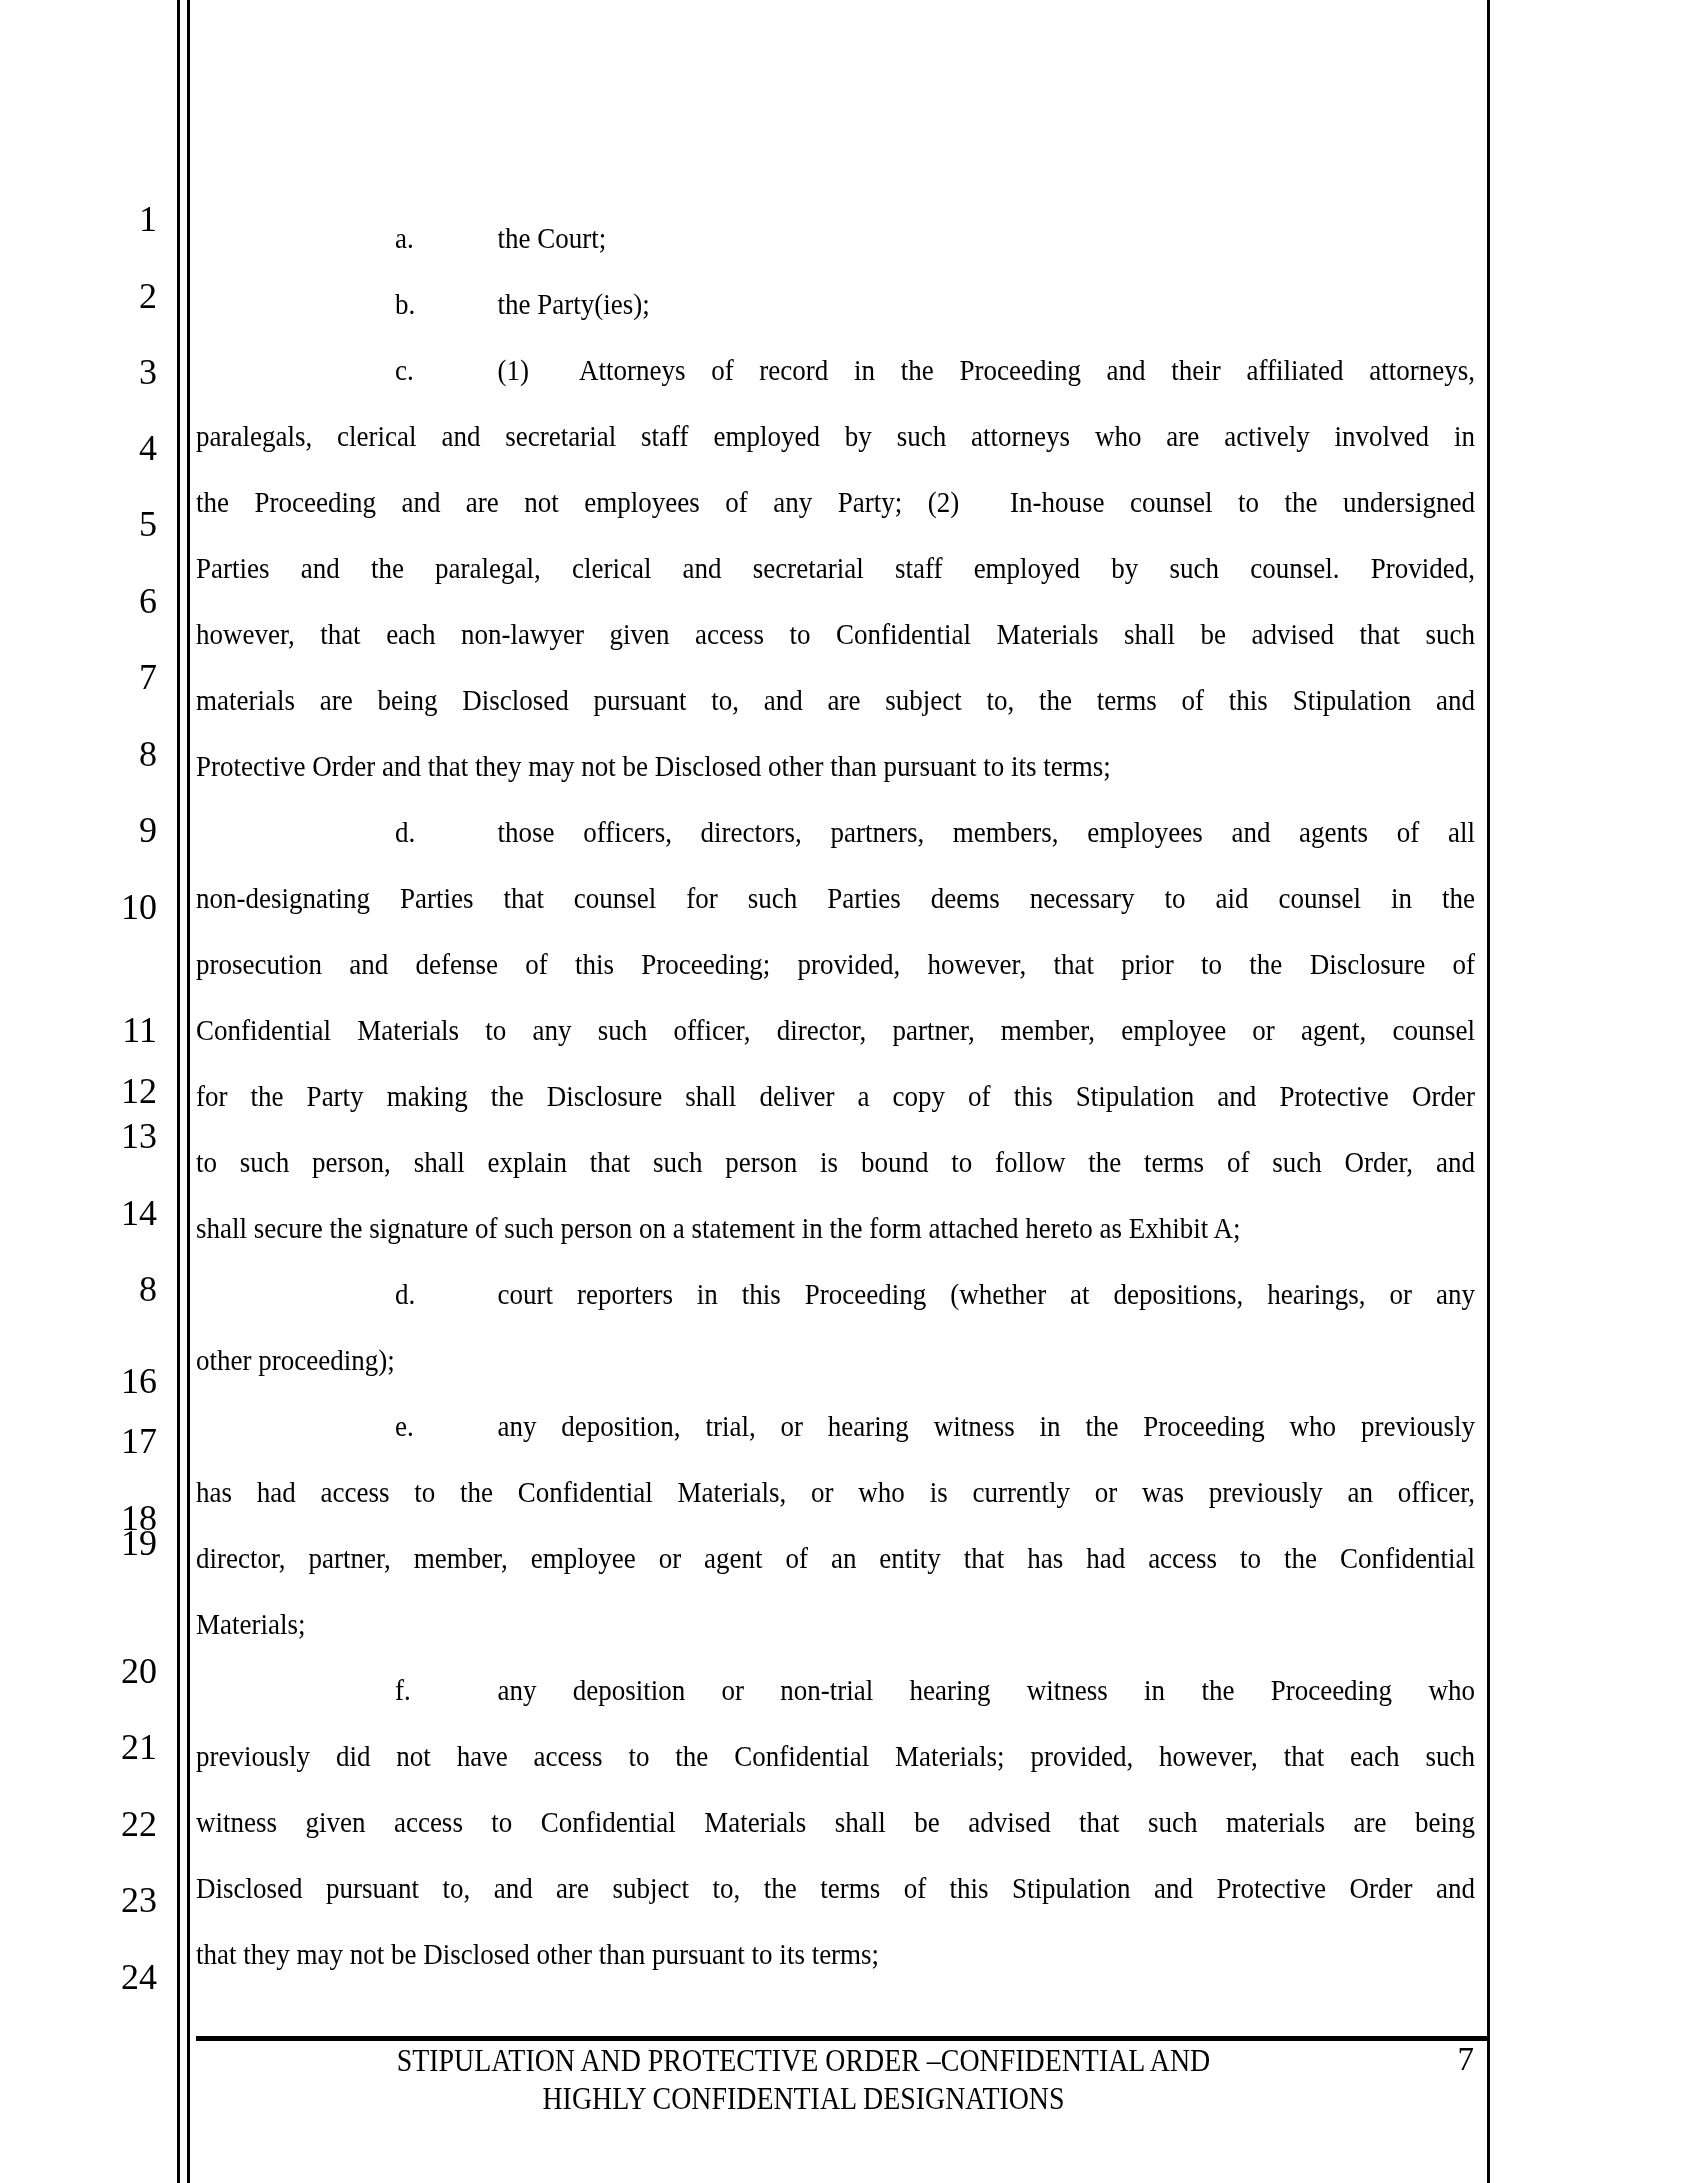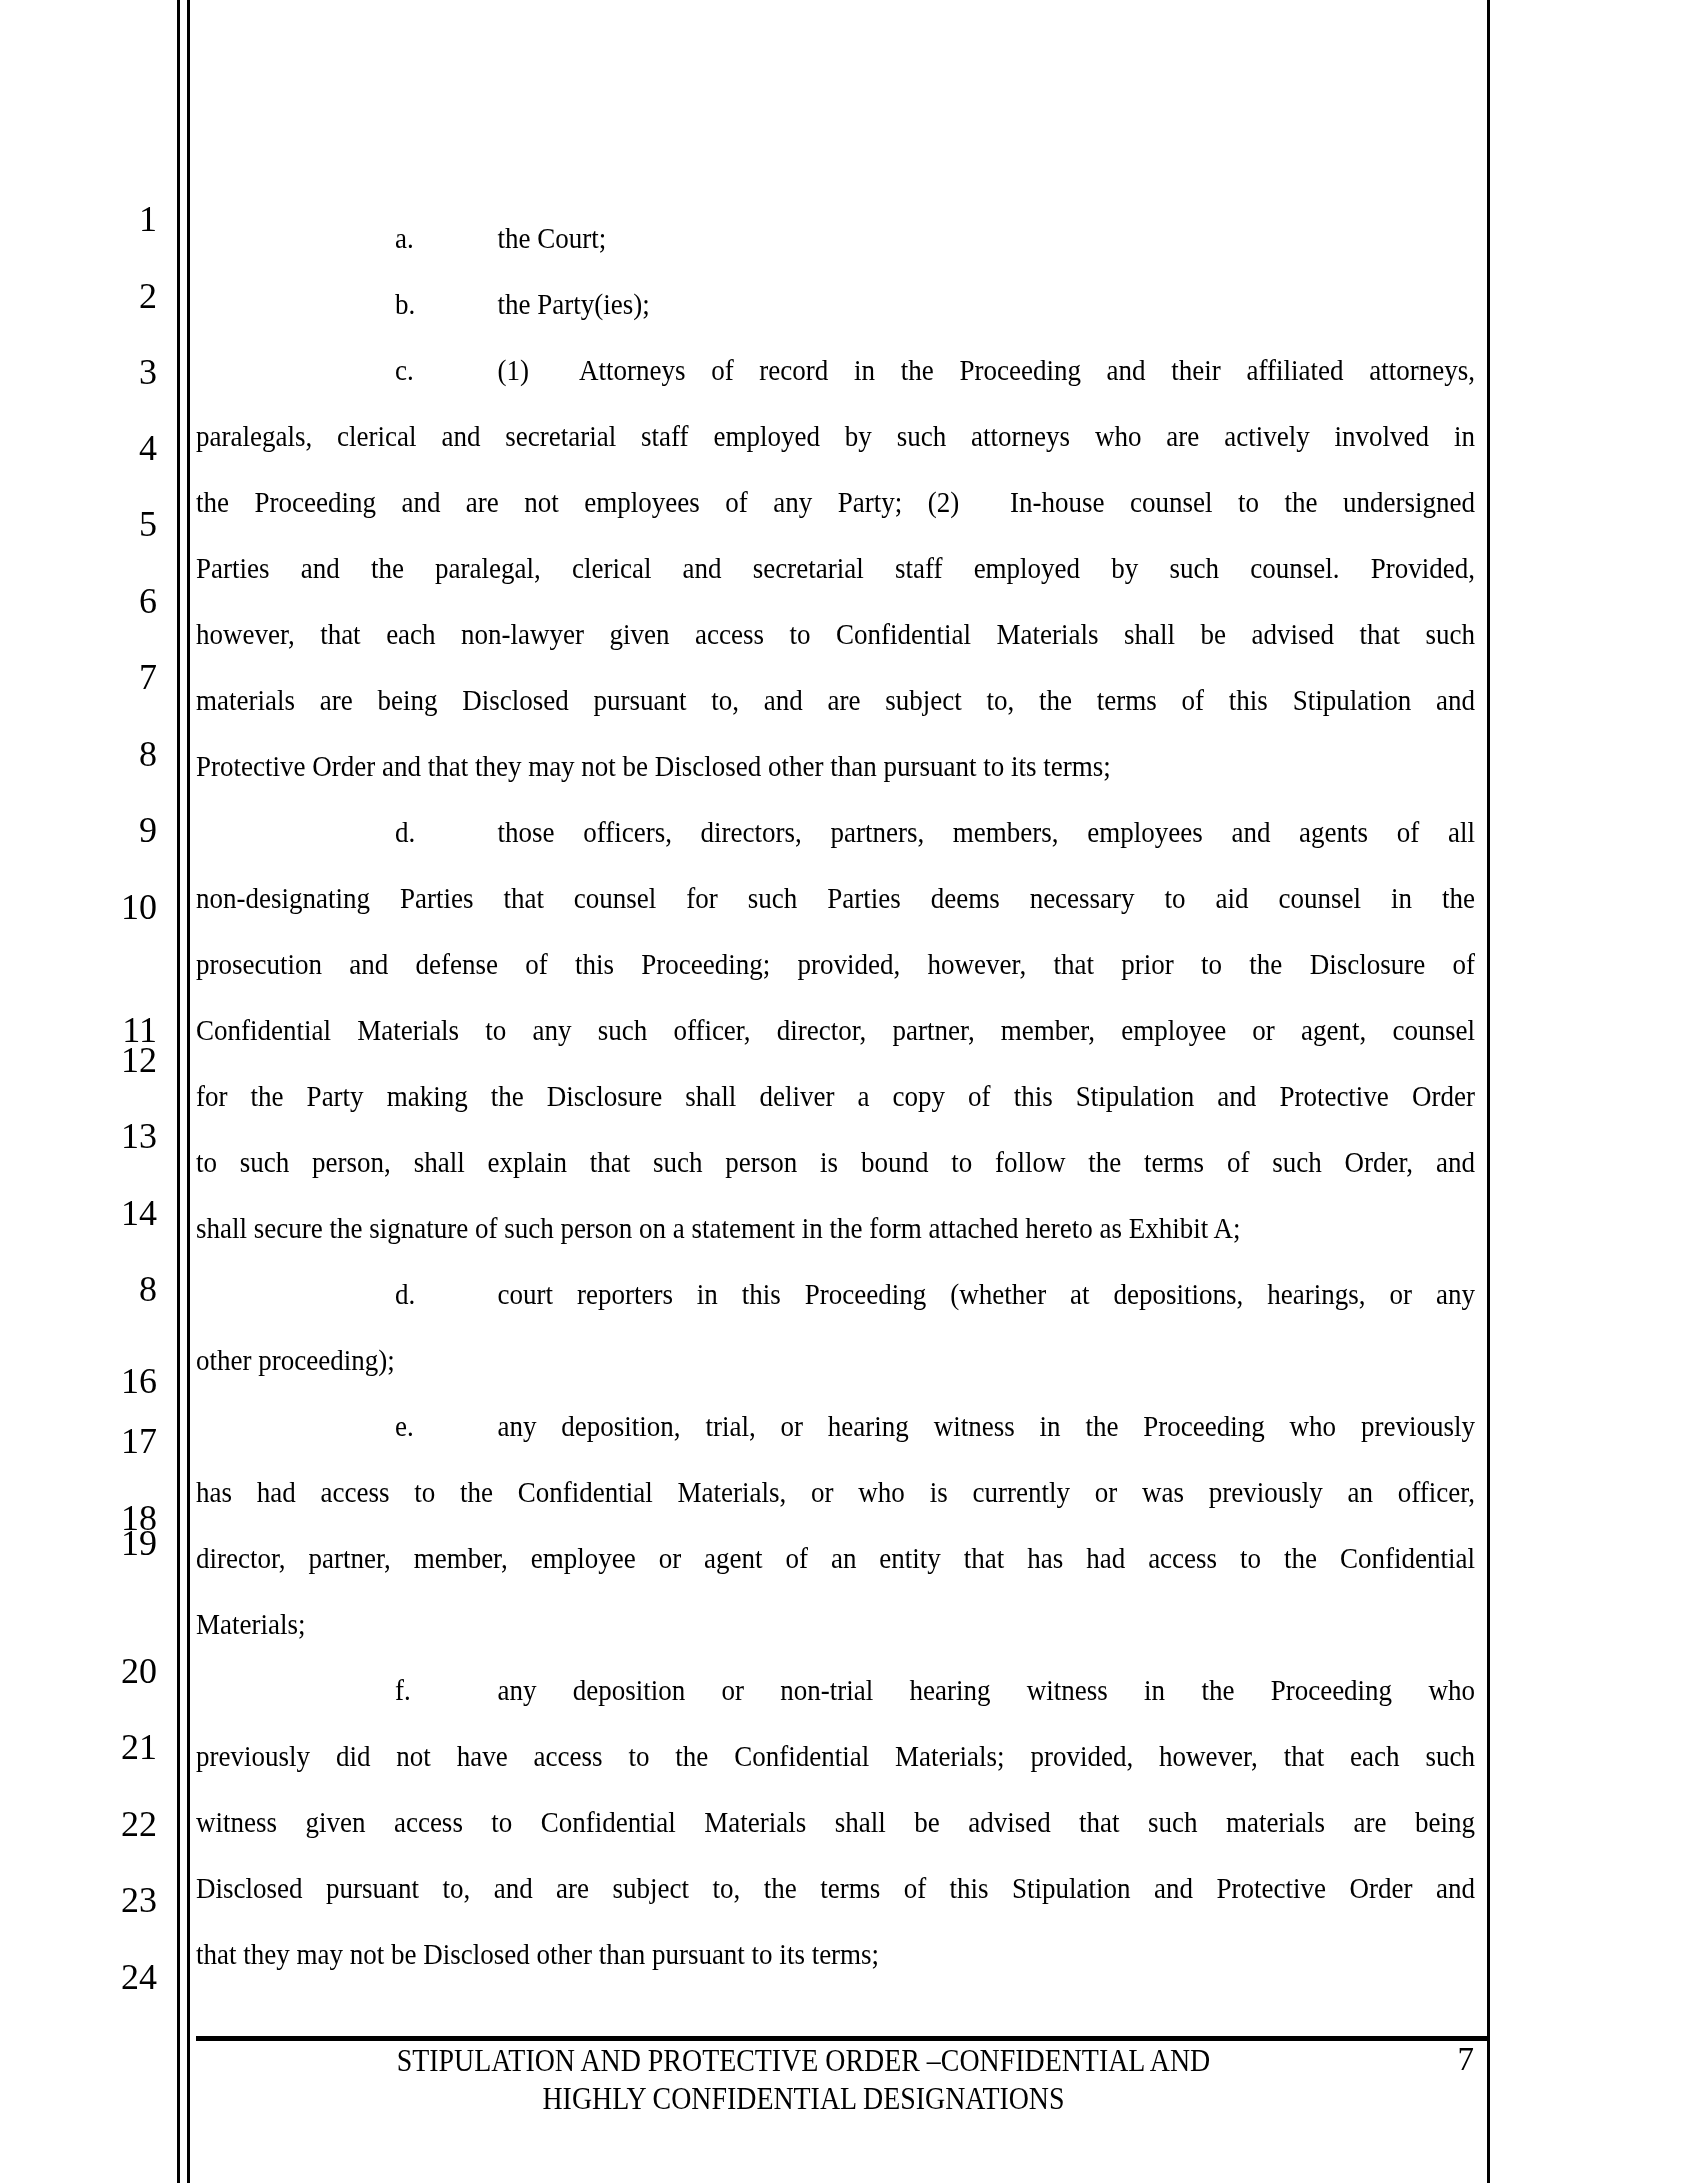--- a/index.html
+++ b/index.html
@@ -97,21 +97,21 @@
       <div class="linenum" style="top: 277px;">2</div>
       <div class="linenum" style="top: 353px;">3</div>
       <div class="linenum" style="top: 429px;">4</div>
       <div class="linenum" style="top: 505px;">5</div>
       <div class="linenum" style="top: 582px;">6</div>
       <div class="linenum" style="top: 658px;">7</div>
       <div class="linenum" style="top: 735px;">8</div>
       <div class="linenum" style="top: 811px;">9</div>
       <div class="linenum" style="top: 888px;">10</div>
       <div class="linenum" style="top: 964px; margin-top: 47px;">11</div>
-      <div class="linenum" style="top: 1041px;">12</div>
+      <div class="linenum" style="top: 1072px;">12</div>
       <div class="linenum" style="top: 1117px;">13</div>
       <div class="linenum" style="top: 1194px;">14</div>
       <div class="linenum" style="top: 1270px;">8</div>
       <div class="linenum" style="top: 1346px; margin-top: 16px;">16</div>
       <div class="linenum" style="top: 1422px;">17</div>
       <div class="linenum" style="top: 1499px;">18</div>
       <div class="linenum" style="top: 1484px; margin-top: 40px;">19</div>
       <div class="linenum" style="top: 1652px;">20</div>
       <div class="linenum" style="top: 1728px;">21</div>
       <div class="linenum" style="top: 1805px;">22</div>

